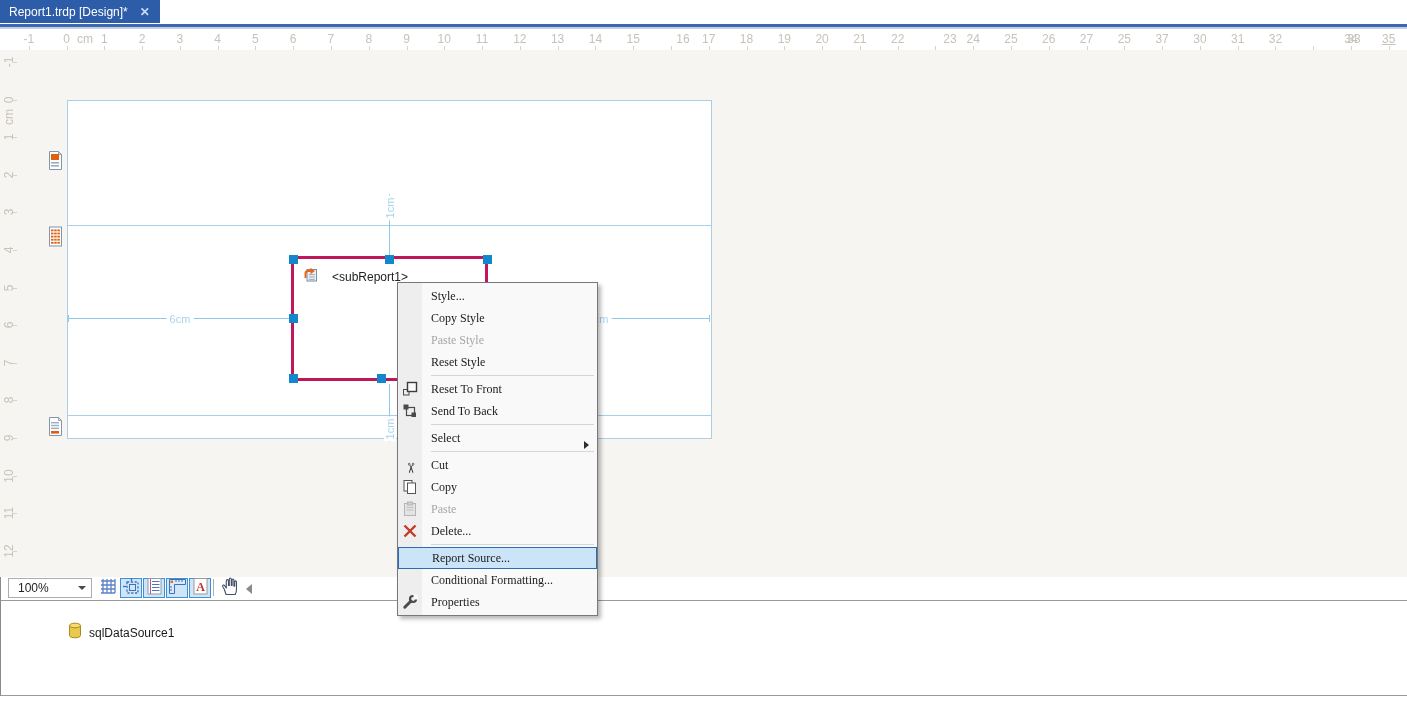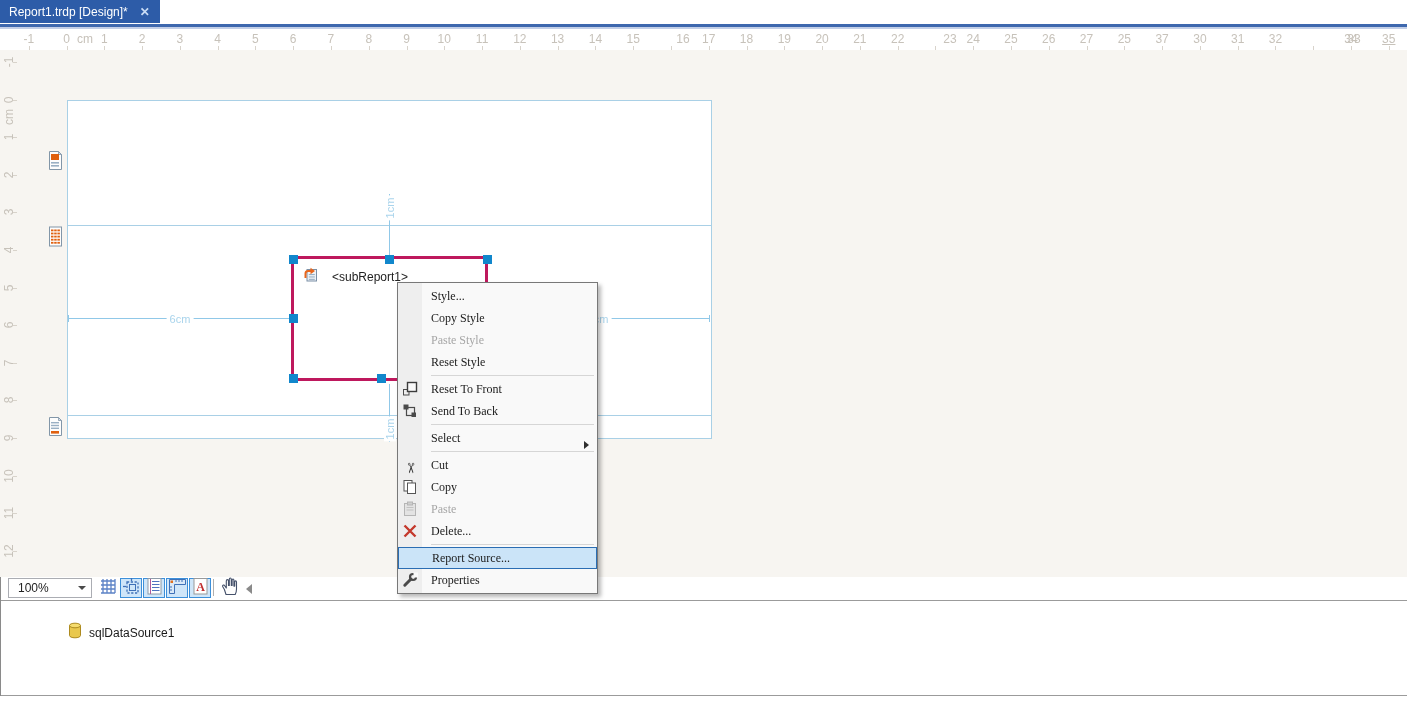--- a/index.html
+++ b/index.html
@@ -355,20 +355,21 @@
     <div class="menu-item">
       <span class="menu-ico">
         <svg width="16" height="16" viewBox="0 0 16 16">
           <path d="M2.5 2.5L13.5 13.5M13.5 2.5L2.5 13.5" stroke="#c4392c" stroke-width="2.4"></path>
         </svg>
       </span><span>Delete...</span>
     </div>
     <div class="menu-sep"></div>
 
     <div class="menu-item hl"><span>Report Source...</span></div>
+    <div class="menu-item"><span>Conditional Formatting...</span></div>
     <div class="menu-item">
       <span class="menu-ico">
         <svg width="16" height="16" viewBox="0 0 16 16">
           <circle cx="11" cy="5" r="3" fill="none" stroke="#4a4a4a" stroke-width="2.2"></circle>
           <rect x="11.5" y="0.5" width="5" height="5" fill="#f9f9f9"></rect>
           <path d="M9 7L2.8 13.2" stroke="#4a4a4a" stroke-width="3" stroke-linecap="round"></path>
         </svg>
       </span><span>Properties</span>
     </div>
   </div>

